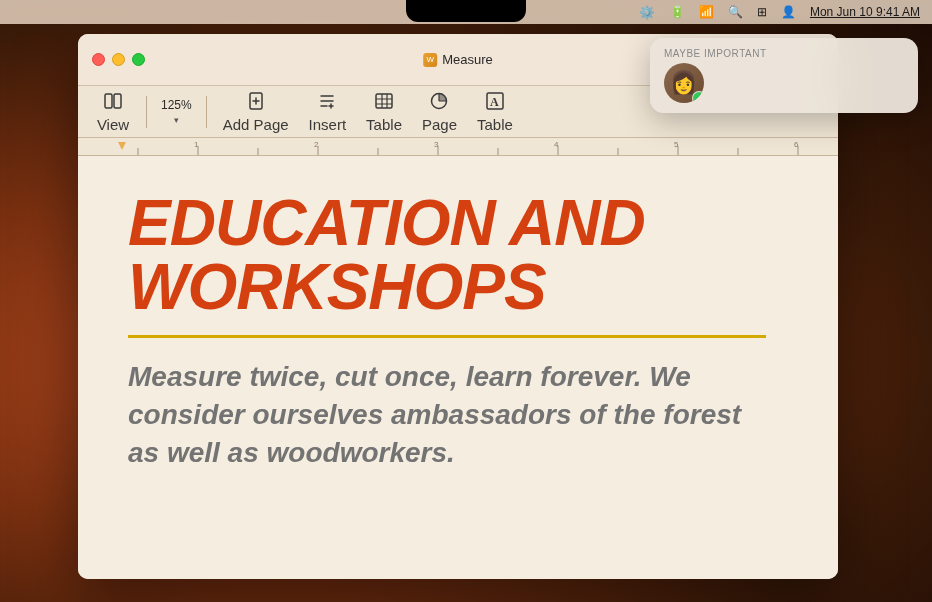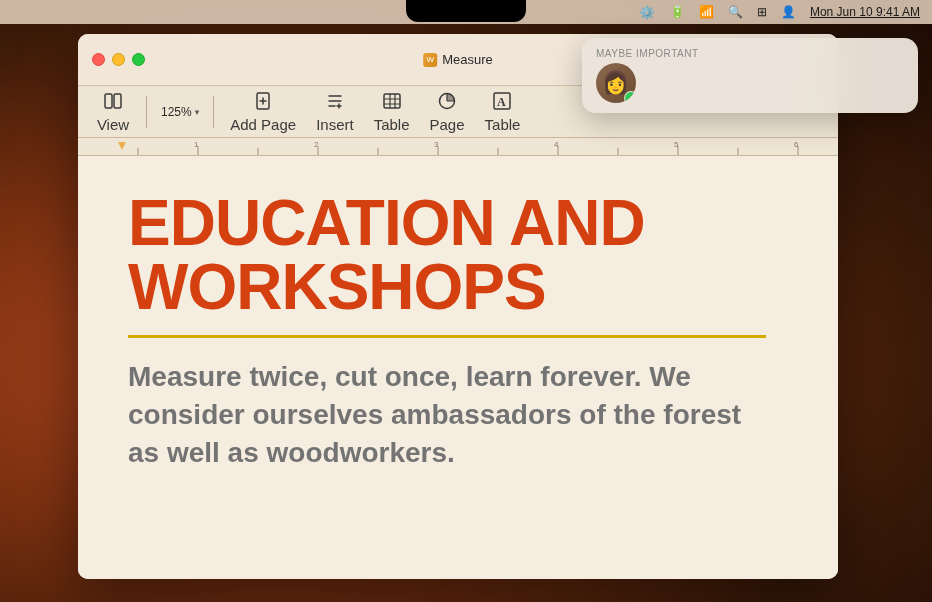--- a/index.html
+++ b/index.html
@@ -170,20 +170,21 @@
       margin: 0 4px;
     }
 
     .zoom-control {
       display: flex;
       align-items: center;
       gap: 3px;
       padding: 3px 6px;
       border-radius: 6px;
       cursor: pointer;
+      flex-direction: column;
     }
 
     .zoom-value {
       font-size: 12px;
       color: #2a2a2a;
       font-weight: 500;
     }
 
     .zoom-chevron {
       font-size: 9px;
@@ -198,20 +199,21 @@
       position: relative;
       overflow: hidden;
     }
 
     
     .document-area {
       background: #f5ede0;
       height: calc(545px - 52px - 52px - 18px);
       padding: 35px 72px 20px 50px;
       overflow: hidden;
+      font-style: italic;
     }
 
     .doc-heading {
       font-size: 64px;
       font-weight: 900;
       color: #d44010;
       line-height: 1.0;
       letter-spacing: -1px;
       font-family: -apple-system, BlinkMacSystemFont, 'SF Pro Display', 'Helvetica Neue', sans-serif;
       margin-bottom: 16px;
@@ -230,21 +232,21 @@
       color: #737373;
       line-height: 1.35;
       font-family: -apple-system, BlinkMacSystemFont, 'SF Pro Display', 'Helvetica Neue', sans-serif;
     }
 
     
     .notification {
       position: absolute;
       top: 38px;
       right: 14px;
-      width: 336px;
+      width: 268px;
       background: rgba(235, 228, 218, 0.96);
       backdrop-filter: blur(20px);
       border-radius: 14px;
       padding: 10px 14px;
       box-shadow: 0 8px 30px rgba(0,0,0,0.25);
       z-index: 300;
       display: flex;
       flex-direction: column;
       gap: 3px;
     }

